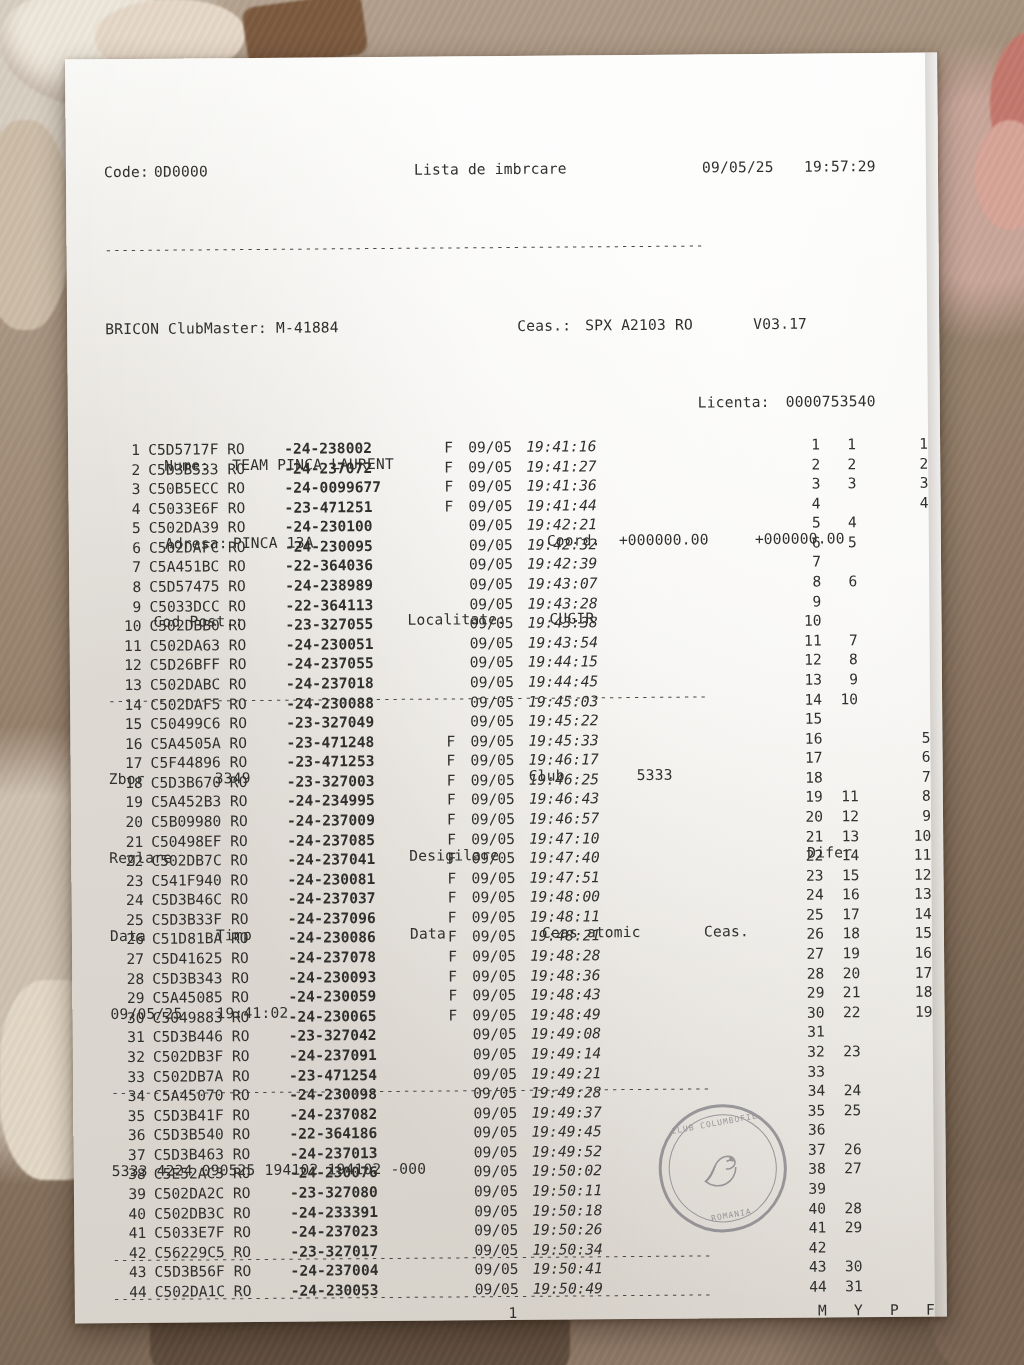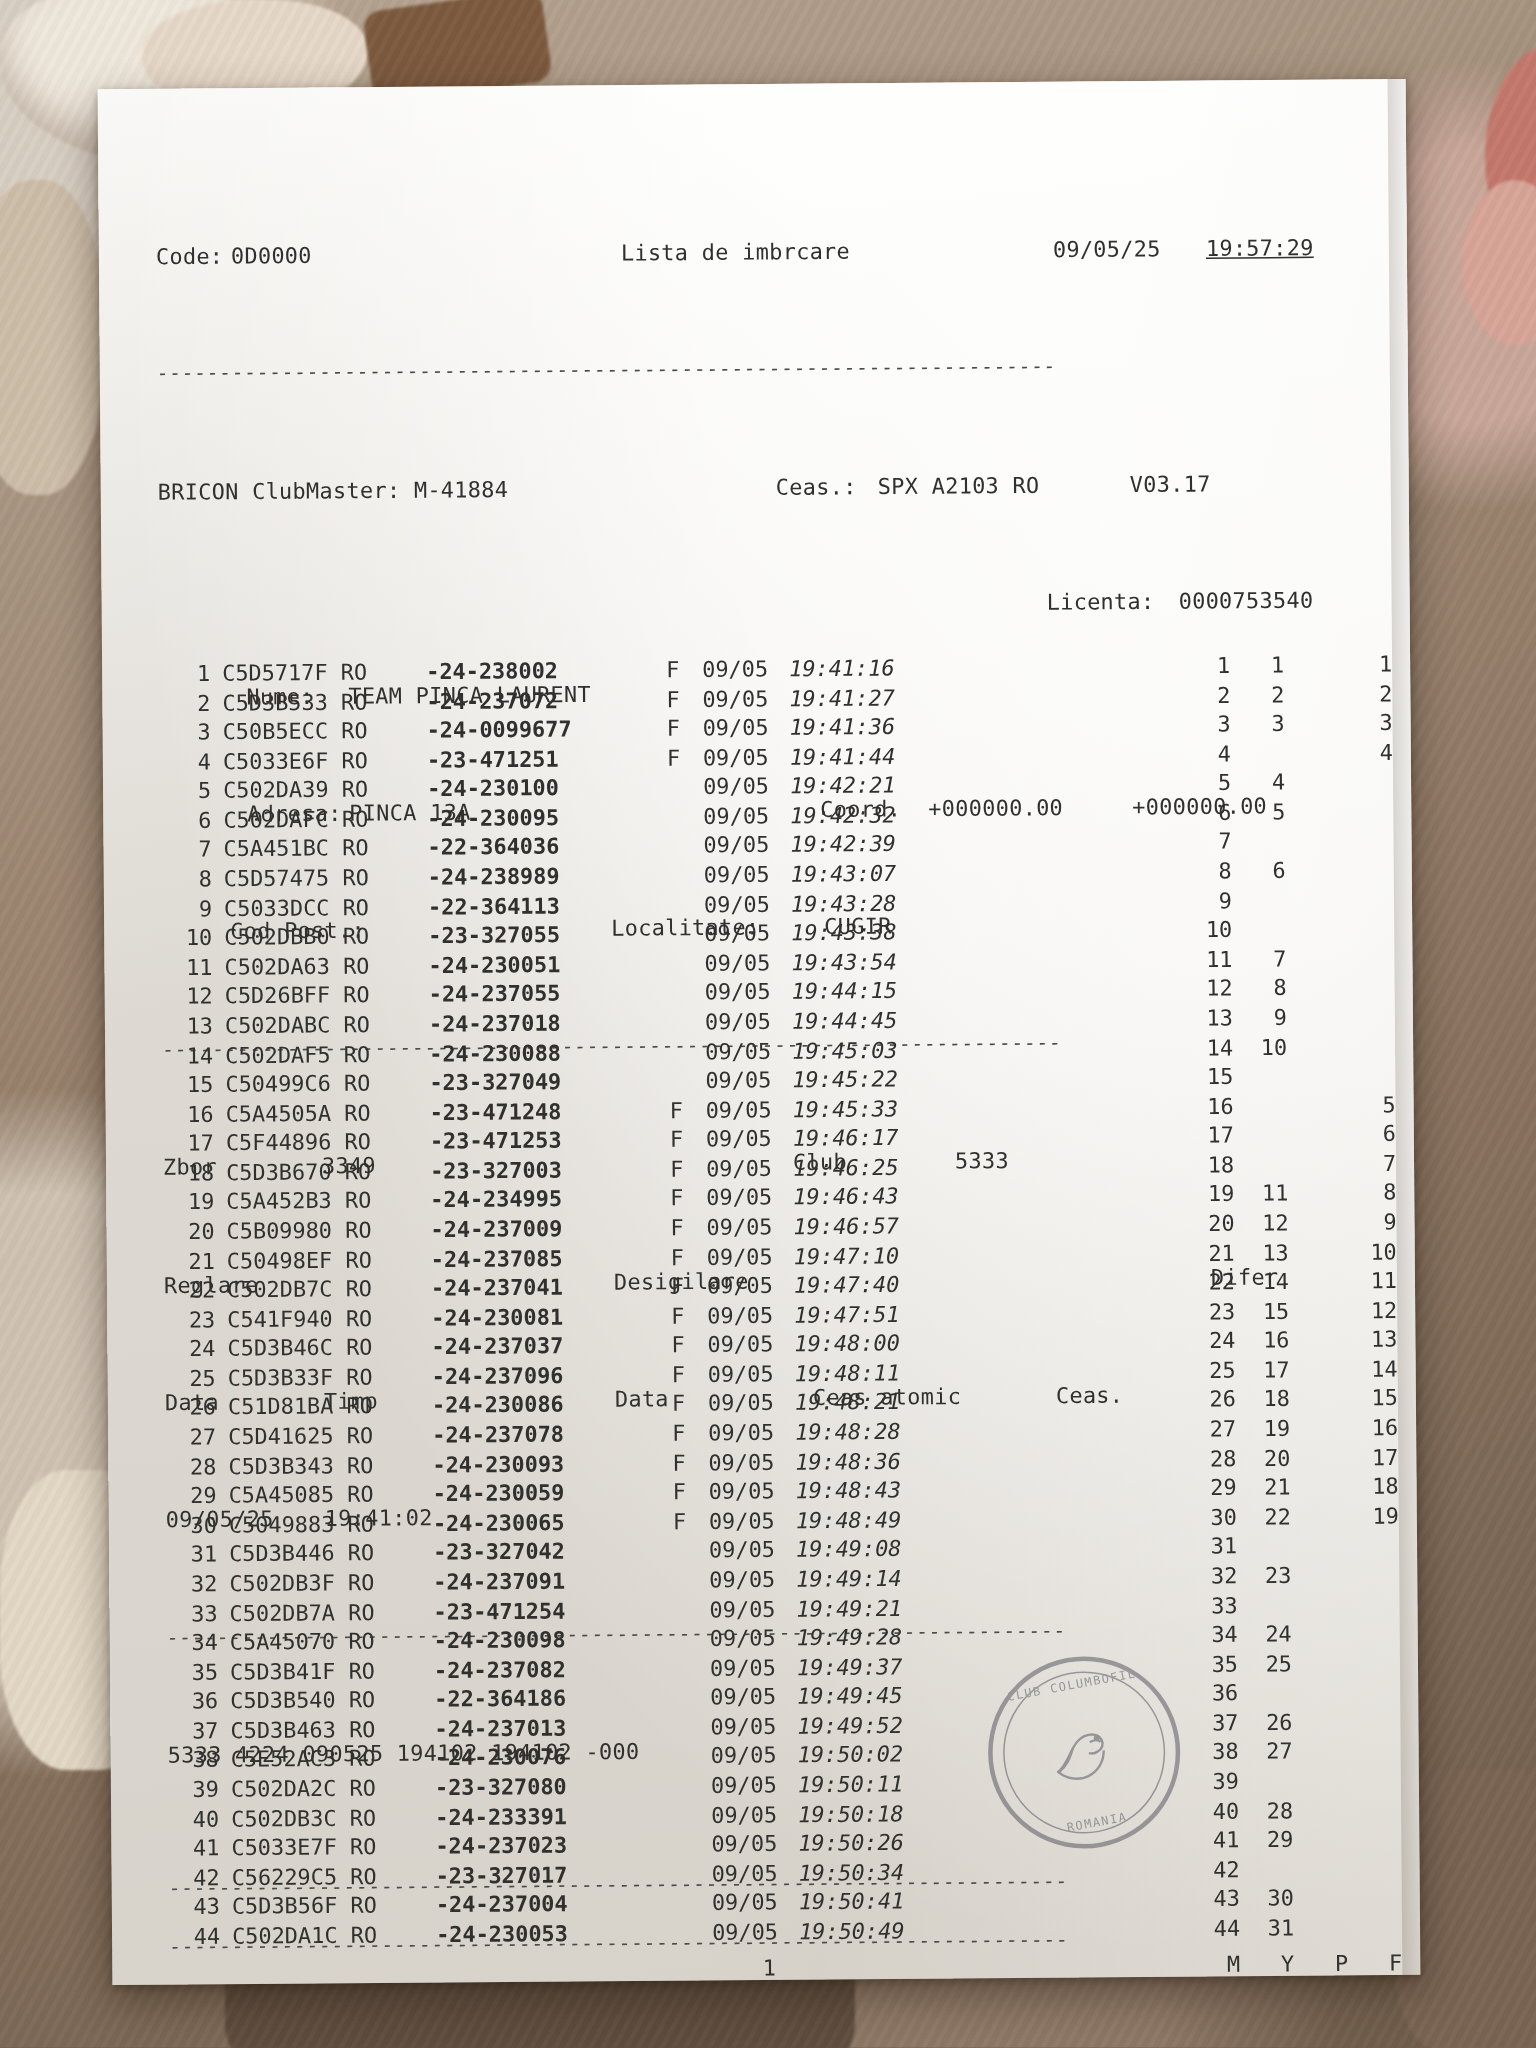--- a/index.html
+++ b/index.html
@@ -197,21 +197,21 @@
 <div id="sheet">
   <div id="edgeshade"></div>
 
   <div class="pg">
 
     <div class="row">
       <span class="abs" style="left:0px;">Code:</span>
       <span class="abs" style="left:50px;">0D0000</span>
       <span class="abs" style="left:310px;">Lista de imbrcare</span>
       <span class="abs" style="left:598px;">09/05/25</span>
-      <span class="abs" style="left:700px;text-decoration:underline;">19:57:29</span>
+      <span class="abs" style="left:700px;">19:57:29</span>
     </div>
 
     <div class="row dash">------------------------------------------------------------------------</div>
 
     <div class="row">
       <span class="abs" style="left:0px;">BRICON ClubMaster: M-41884</span>
       <span class="abs" style="left:412px;">Ceas.:</span>
       <span class="abs" style="left:480px;">SPX A2103 RO</span>
       <span class="abs" style="left:648px;">V03.17</span>
     </div>

